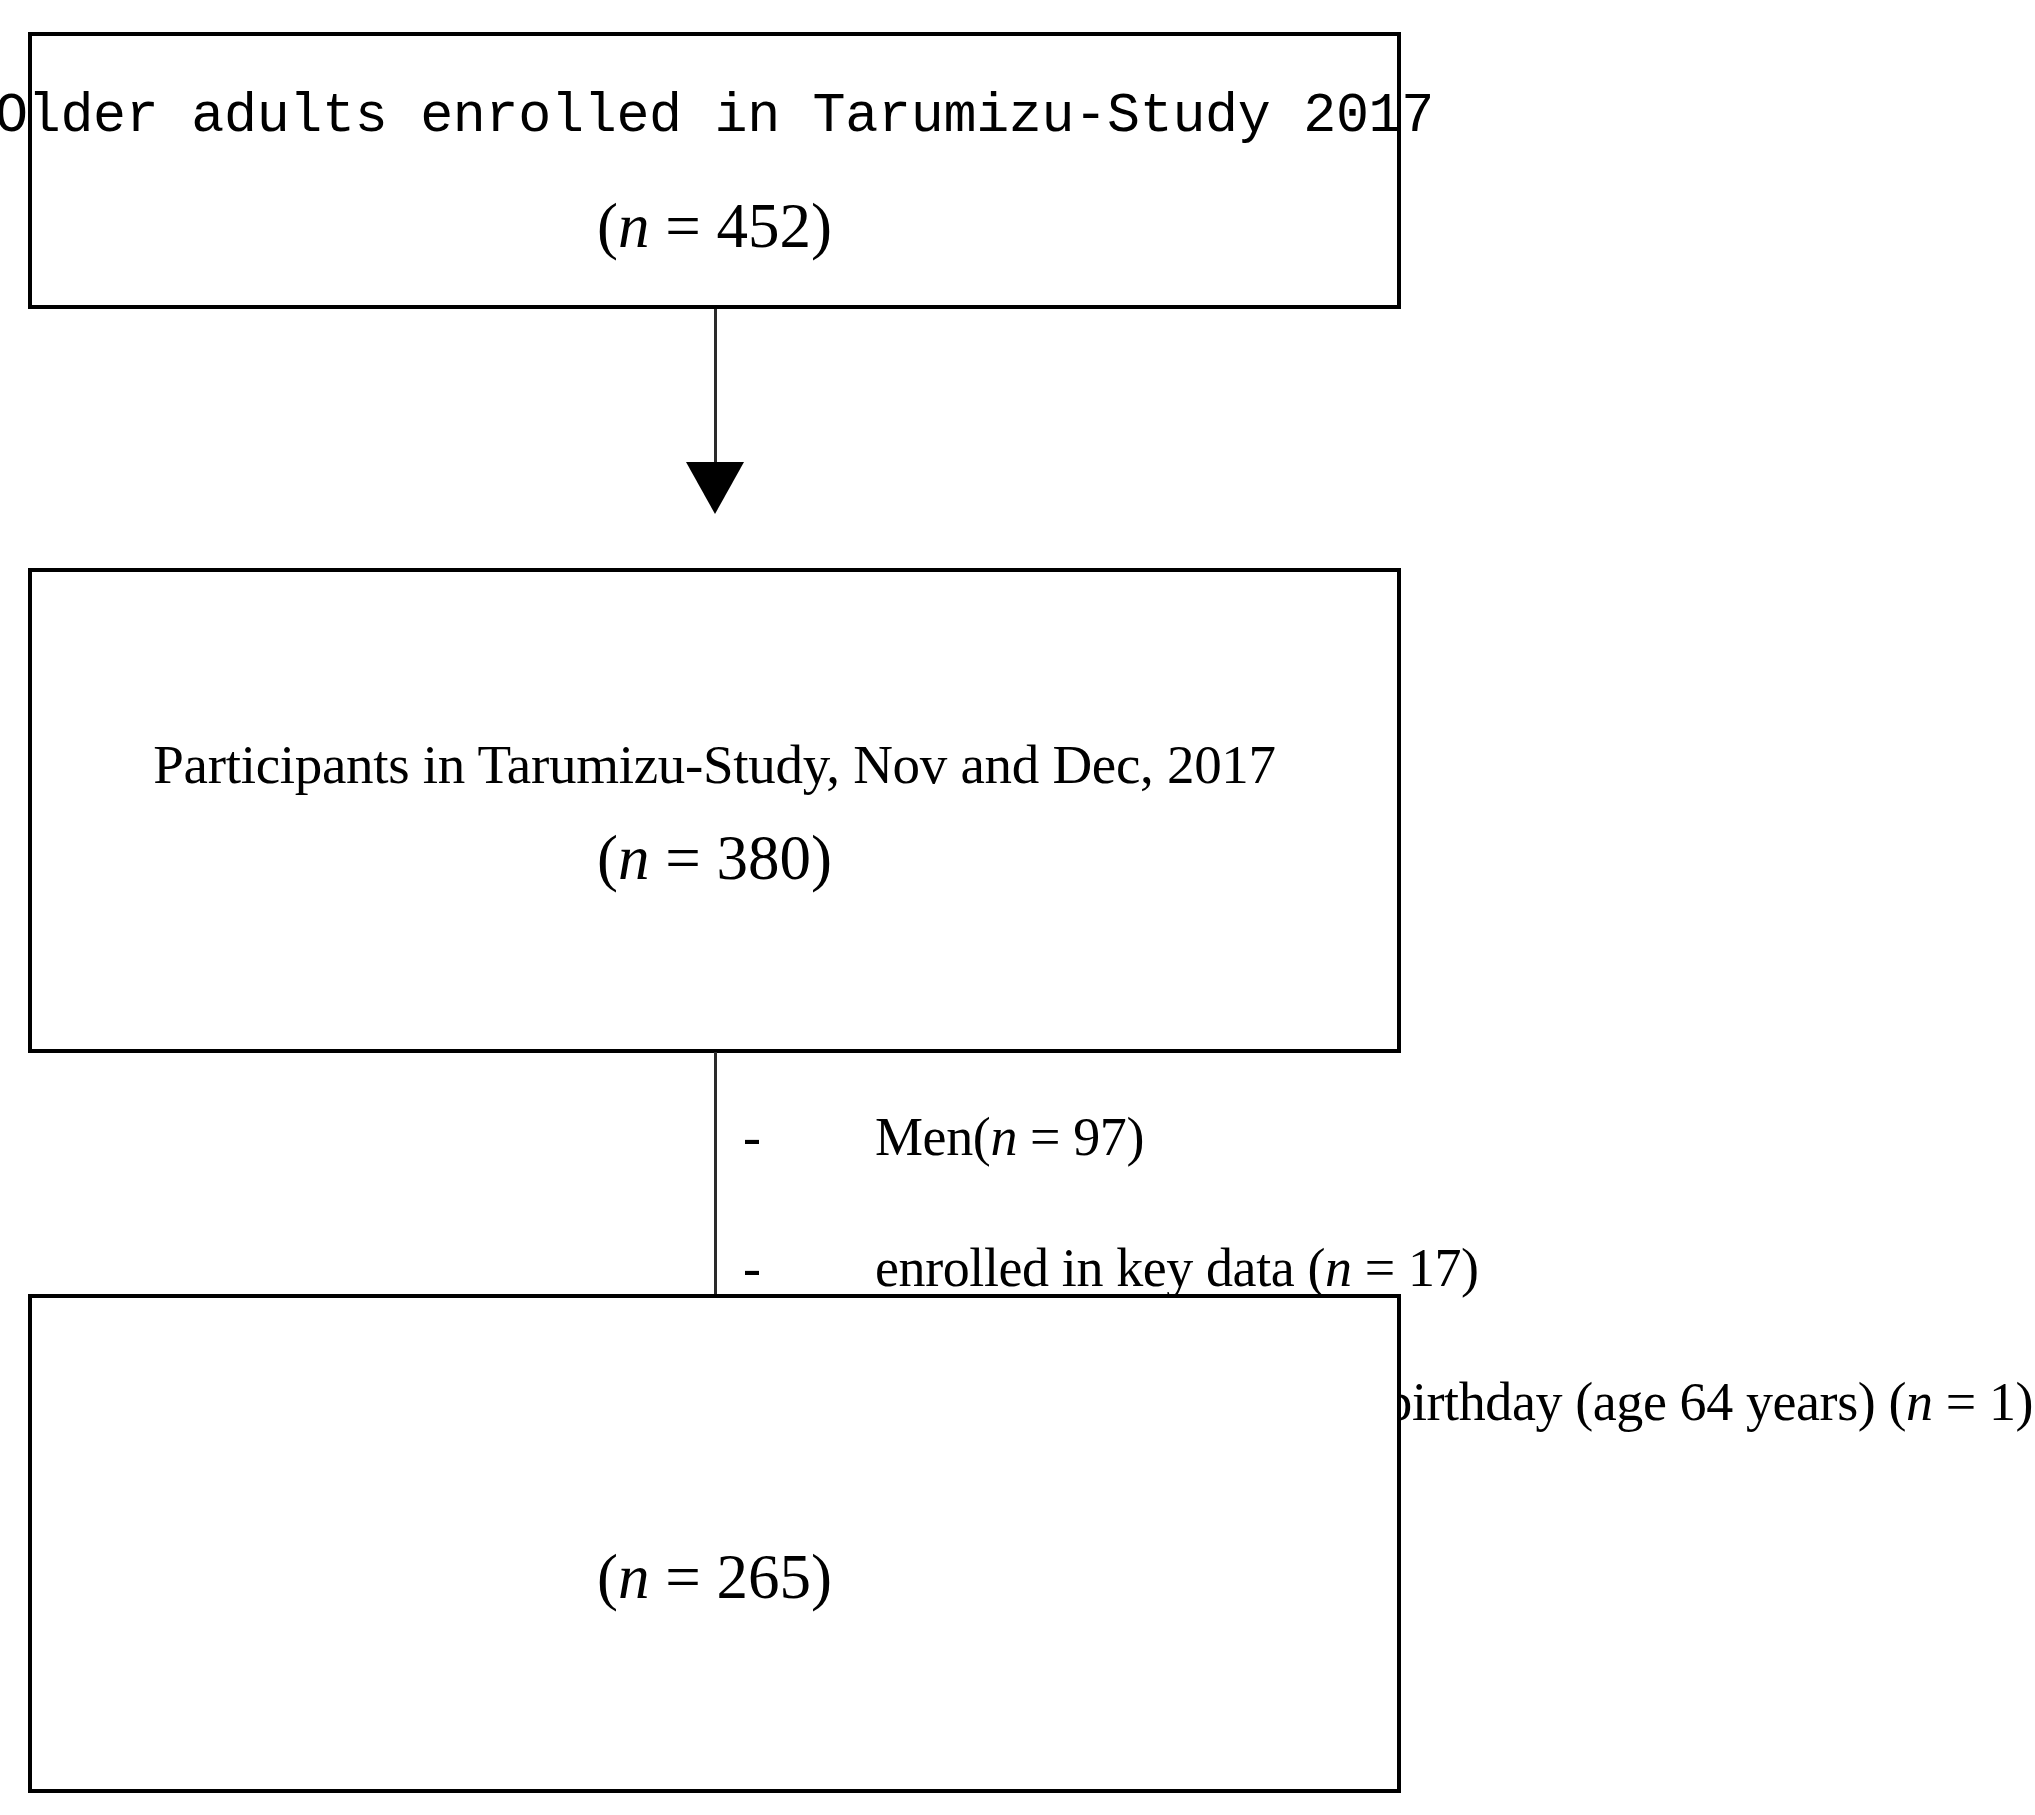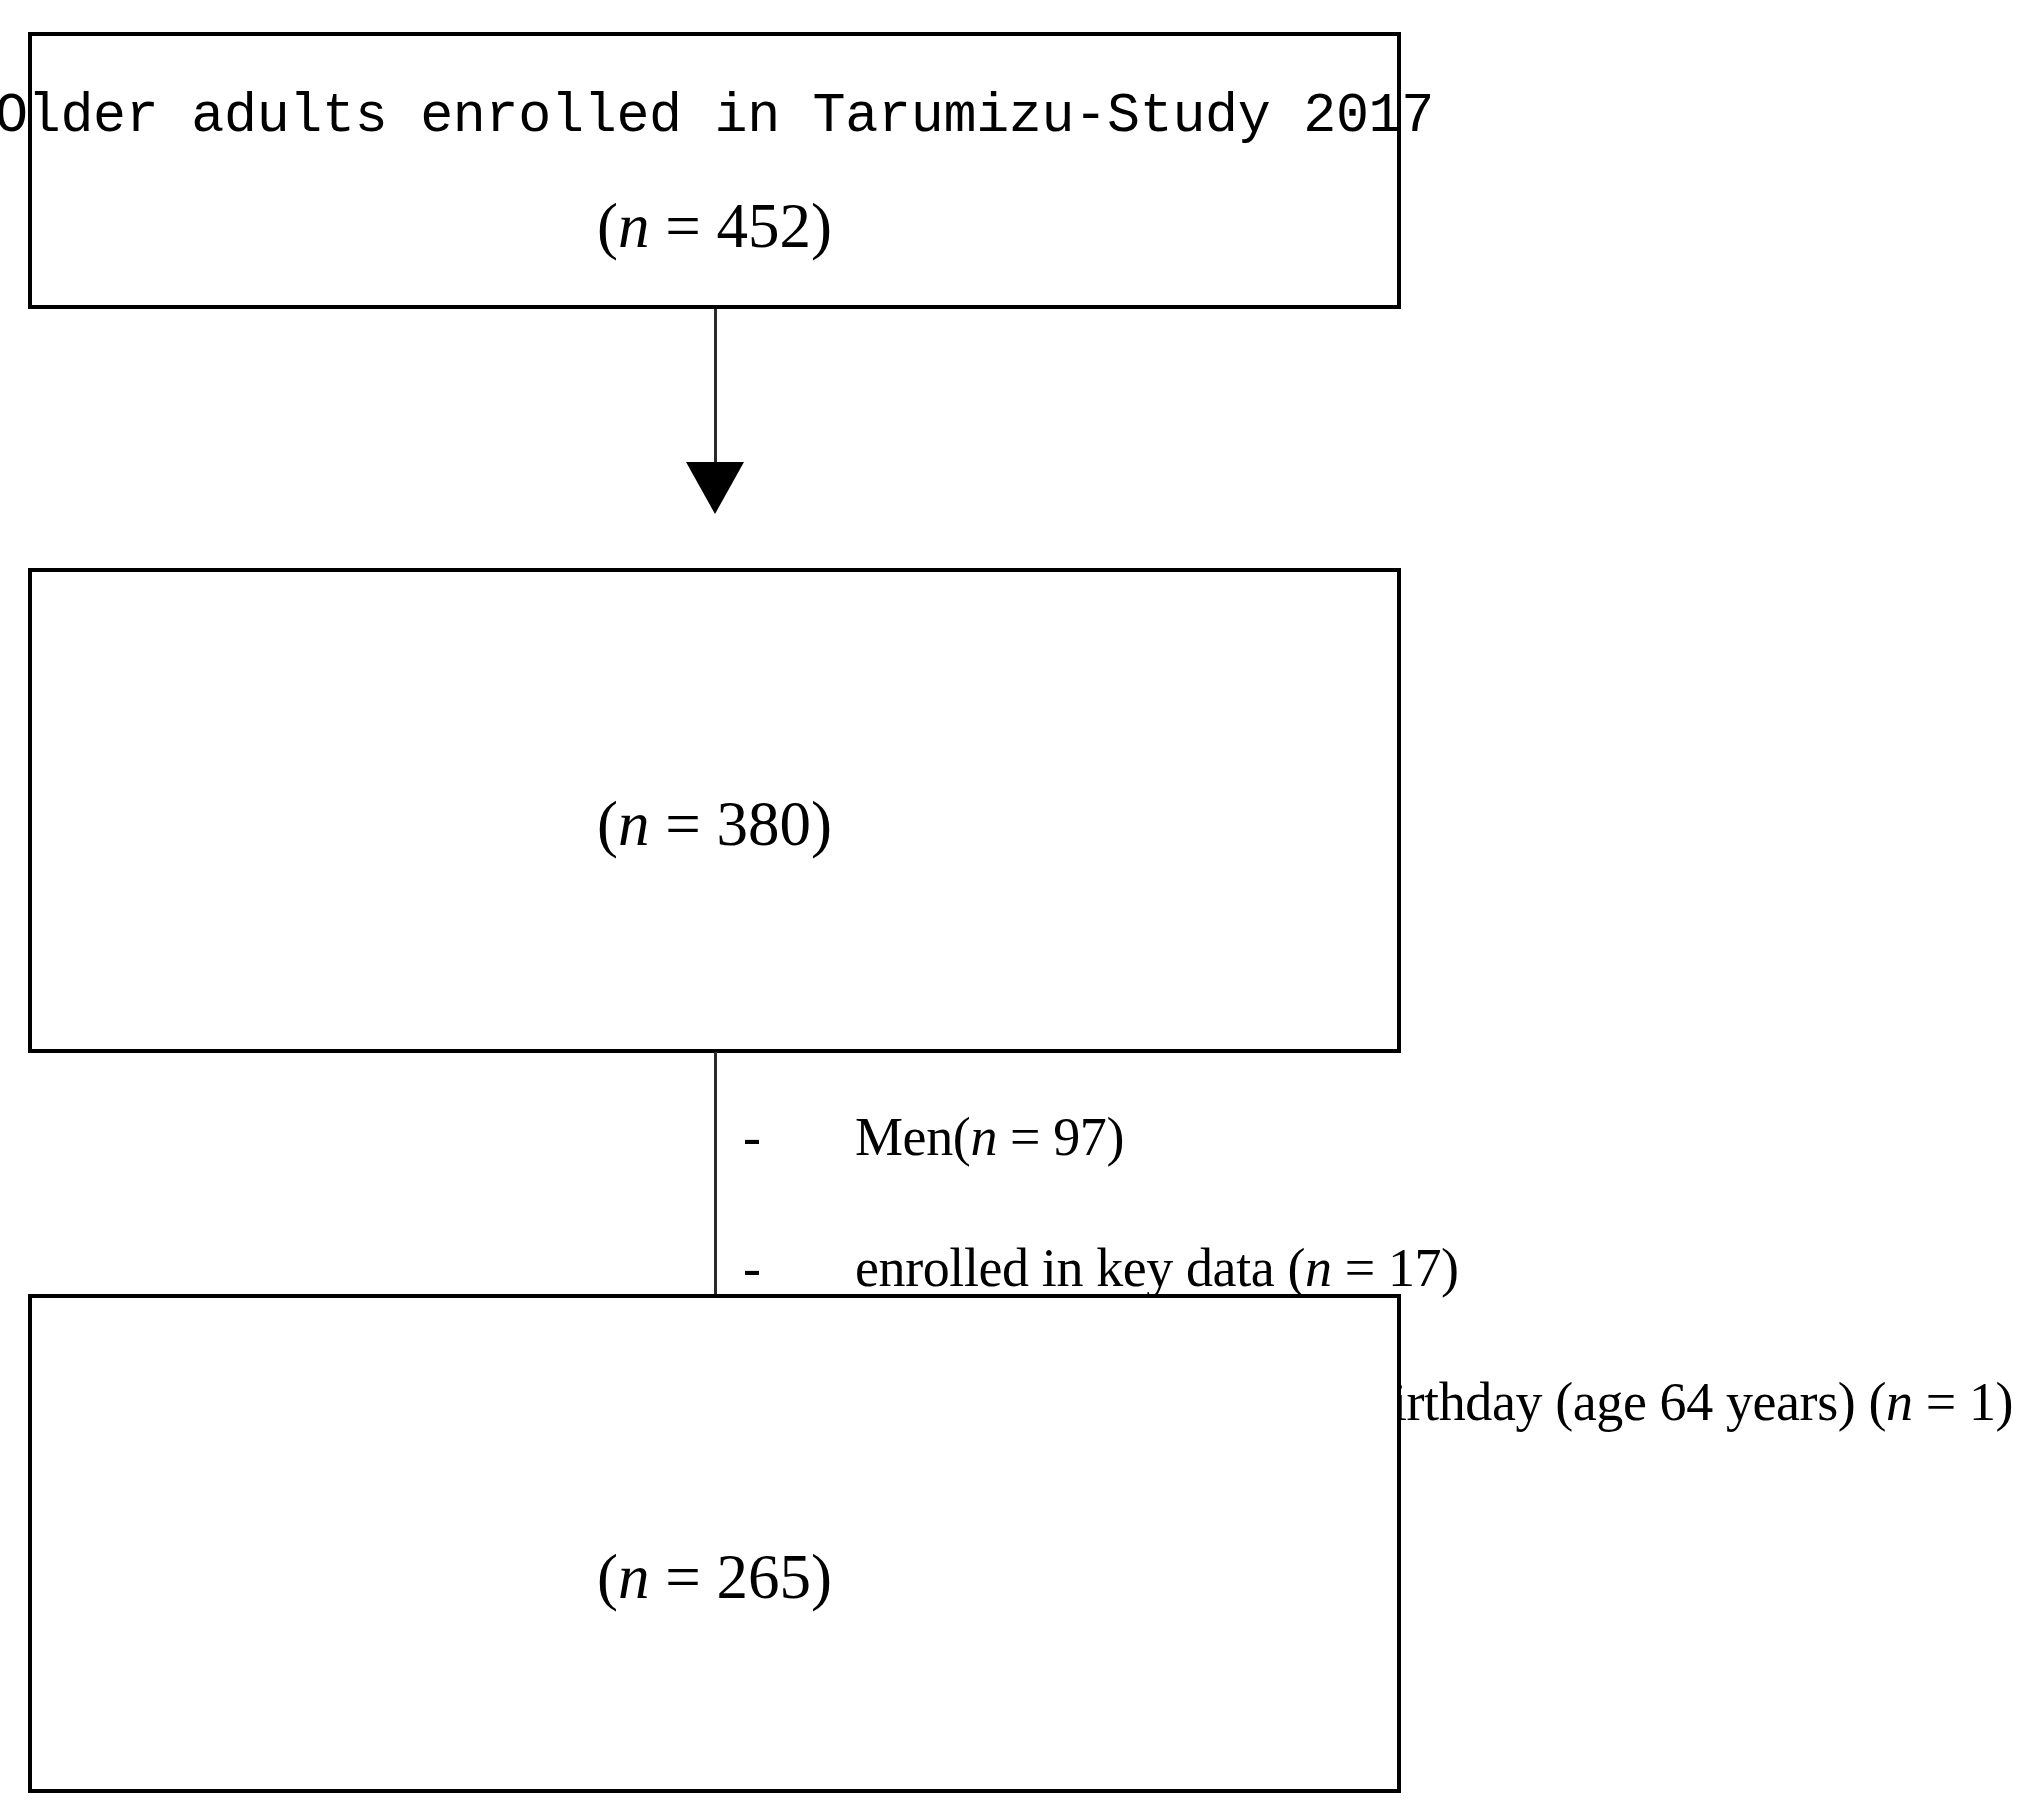--- a/index.html
+++ b/index.html
@@ -93,20 +93,21 @@
   .exclusion-bullet {
     flex: 0 0 auto;
     width: 112px;
     text-align: left;
     font-size: 54px;
   }
   .exclusion-text {
     flex: 1 1 auto;
     font-size: 54px;
     letter-spacing: -0.4px;
+    margin-left: 20px;
   }
   .exclusion-text .ital { font-style: italic; }
   #exclusion-item-0 { margin-top: 0px; }
   #exclusion-item-1 { margin-top: 72px; }
   #exclusion-item-2 { margin-top: 74px; }
   #exclusion-item-2 .exclusion-text { white-space: normal; }
 </style>
 </head>
 <body>
 
@@ -114,20 +115,21 @@
 
   <div class="node-box" id="box-enrolled">
     <div class="node-line">Older adults enrolled in Tarumizu-Study 2017</div>
     <div class="node-count"><span>(</span><span class="ital">n</span><span> = </span><span>452</span><span>)</span></div>
   </div>
 
   <div class="arrow-shaft" id="arrow-1-shaft"></div>
   <div class="arrow-head" id="arrow-1-head"></div>
 
   <div class="node-box" id="box-participants">
+    <div class="node-line">Participants in Tarumizu-Study, Nov and Dec, 2017</div>
     <div class="node-count"><span>(</span><span class="ital">n</span><span> = </span><span>380</span><span>)</span></div>
   </div>
 
   <div class="arrow-shaft" id="arrow-2-shaft"></div>
   <div class="arrow-head" id="arrow-2-head"></div>
 
   <div id="exclusion-list">
 
     <div class="exclusion-item" id="exclusion-item-0">
       <span class="exclusion-bullet">-</span>

